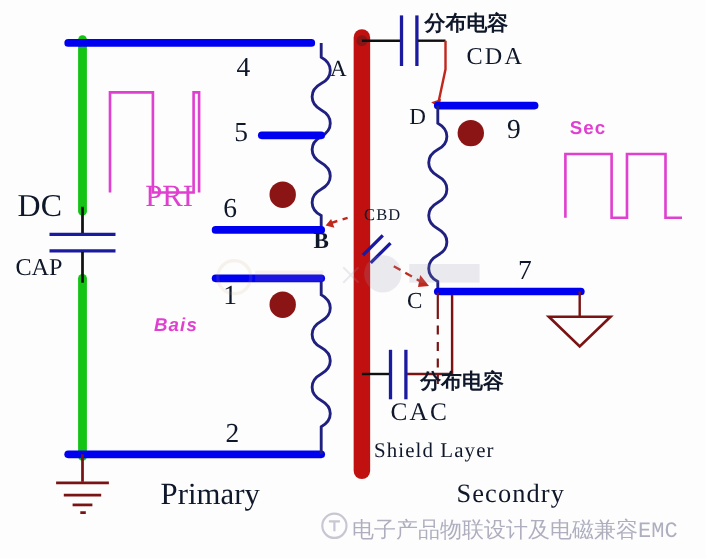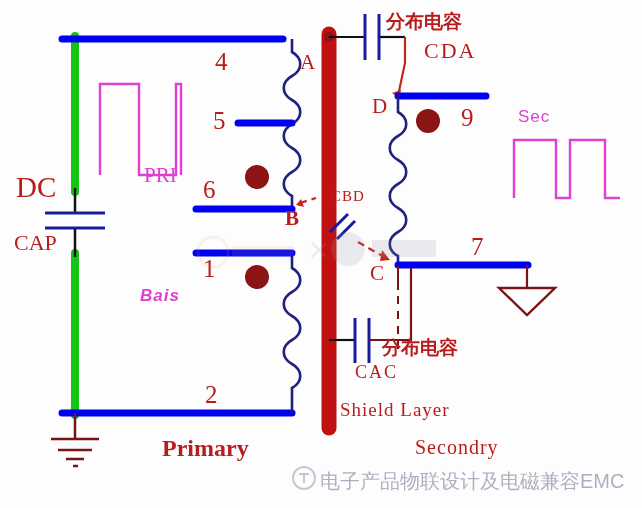--- a/index.html
+++ b/index.html
@@ -5,29 +5,29 @@
   html,body{margin:0;padding:0;}
   body{
     width:642px;height:508px;
     background:#ffffff;
     font-family:"Liberation Serif", serif;
     overflow:hidden;
   }
   #stage{position:relative;width:642px;height:508px;background:#fdfdfd;}
   svg.layer{position:absolute;left:0;top:0;width:642px;height:508px;}
   .lbl{position:absolute;white-space:nowrap;line-height:1;}
-  .navy{color:#b91c1c;}
+  .navy{color:#0f172a;}
   .magenta{color:#e040d0;}
   .serif{font-family:"Liberation Serif", serif;}
   .sans{font-family:"Liberation Sans", sans-serif;}
   .wm{
     position:absolute;
     color:#6f6f8e;
     opacity:.55;
-    font-family:Liberation Sans, sans-serif;
+    font-family:Liberation Mono, monospace;
     white-space:nowrap;
   }
 </style>
 </head>
 <body>
 
 <div id="stage">
 
   <svg class="layer" viewBox="0 0 642 508">
 
@@ -121,48 +121,48 @@
 
     <path d="M100,175 L100,84 L139,84 L139,175 L176,175 L176,84 L181,84 L181,175" fill="none" stroke="#e040d0" stroke-width="2.4" stroke-linejoin="miter"></path>
 
     <path d="M514,198 L514,140 L556,140 L556,198 L570,198 L570,140 L605,140 L605,198 L620,198" fill="none" stroke="#e040d0" stroke-width="2.4" stroke-linejoin="miter"></path>
 
   </svg>
 
   <div class="lbl serif navy" style="left:16px;top:173px;font-size:29px;">DC</div>
   <div class="lbl serif navy" style="left:14px;top:232px;font-size:22px;">CAP</div>
 
-  <div class="lbl serif magenta" style="left:144px;top:165px;font-size:21px;">PRI</div>
-  <div class="lbl sans magenta" style="left:518px;top:108px;font-size:17px;font-weight:normal;letter-spacing:1px;">Sec</div>
+  <div class="lbl serif magenta" style="left:132px;top:165px;font-size:28px;">PRI</div>
+  <div class="lbl sans magenta" style="left:518px;top:108px;font-size:17px;font-weight:bold;letter-spacing:1px;">Sec</div>
 
   <div class="lbl serif navy" style="left:215px;top:49px;font-size:25px;">4</div>
   <div class="lbl serif navy" style="left:213px;top:108px;font-size:25px;">5</div>
   <div class="lbl serif navy" style="left:203px;top:177px;font-size:25px;">6</div>
   <div class="lbl serif navy" style="left:203px;top:256px;font-size:25px;">1</div>
   <div class="lbl serif navy" style="left:205px;top:382px;font-size:25px;">2</div>
   <div class="lbl serif navy" style="left:461px;top:105px;font-size:25px;">9</div>
   <div class="lbl serif navy" style="left:471px;top:234px;font-size:25px;">7</div>
 
   <div class="lbl serif navy" style="left:300px;top:52px;font-size:21px;">A</div>
   <div class="lbl serif navy" style="left:285px;top:208px;font-size:21px;font-weight:bold;">B</div>
   <div class="lbl serif navy" style="left:370px;top:263px;font-size:21px;">C</div>
   <div class="lbl serif navy" style="left:372px;top:96px;font-size:21px;">D</div>
 
   <div class="lbl sans magenta" style="left:140px;top:287px;font-size:17px;font-weight:bold;letter-spacing:1px;font-style:italic;">Bais</div>
 
   <div class="lbl sans navy" style="left:386px;top:12px;font-size:19px;font-weight:bold;">分布电容</div>
   <div class="lbl serif navy" style="left:424px;top:40px;font-size:22px;letter-spacing:2px;">CDA</div>
 
   <div class="lbl sans navy" style="left:382px;top:338px;font-size:19px;font-weight:bold;">分布电容</div>
-  <div class="lbl serif navy" style="left:355px;top:363px;font-size:18px;letter-spacing:2px;">CAC</div>
+  <div class="lbl serif navy" style="left:355px;top:363px;font-size:23px;letter-spacing:2px;">CAC</div>
 
   <div class="lbl serif navy" style="left:331px;top:189px;font-size:15px;letter-spacing:1px;">CBD</div>
 
-  <div class="lbl serif navy" style="left:162px;top:436px;font-size:24px;font-weight:bold;">Primary</div>
-  <div class="lbl serif navy" style="left:415px;top:437px;font-size:20px;letter-spacing:1px;">Secondry</div>
+  <div class="lbl serif navy" style="left:146px;top:436px;font-size:28px;">Primary</div>
+  <div class="lbl serif navy" style="left:415px;top:437px;font-size:24px;letter-spacing:1px;">Secondry</div>
   <div class="lbl serif navy" style="left:340px;top:400px;font-size:19px;letter-spacing:1px;">Shield Layer</div>
 
   <div class="wm" style="left:320px;top:468px;font-size:20px;">电子产品物联设计及电磁兼容EMC</div>
   <svg class="layer" viewBox="0 0 642 508">
     <circle cx="304" cy="478" r="11" fill="none" stroke="#9a9ab0" stroke-width="2" opacity=".55"></circle>
     <path d="M299,474 L309,474 M304,474 L304,483" stroke="#9a9ab0" stroke-width="2" opacity=".55" fill="none"></path>
     <g opacity=".18">
       <circle cx="348" cy="249" r="17" fill="#9a9ab0"></circle>
       <rect x="372" y="240" width="64" height="17" fill="#9a9ab0"></rect>
       <path d="M312,243 L326,257 M326,243 L312,257" stroke="#9a9ab0" stroke-width="2" fill="none"></path>

